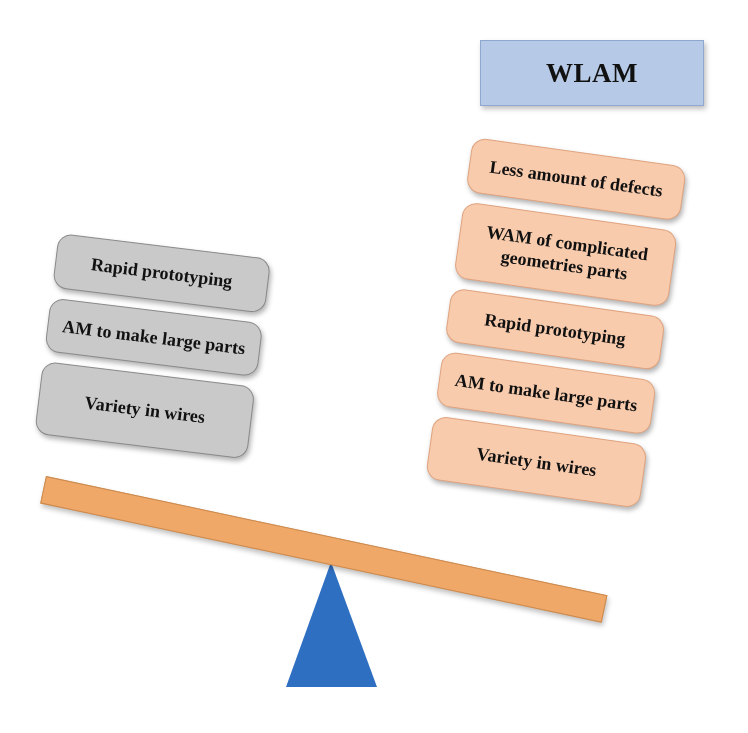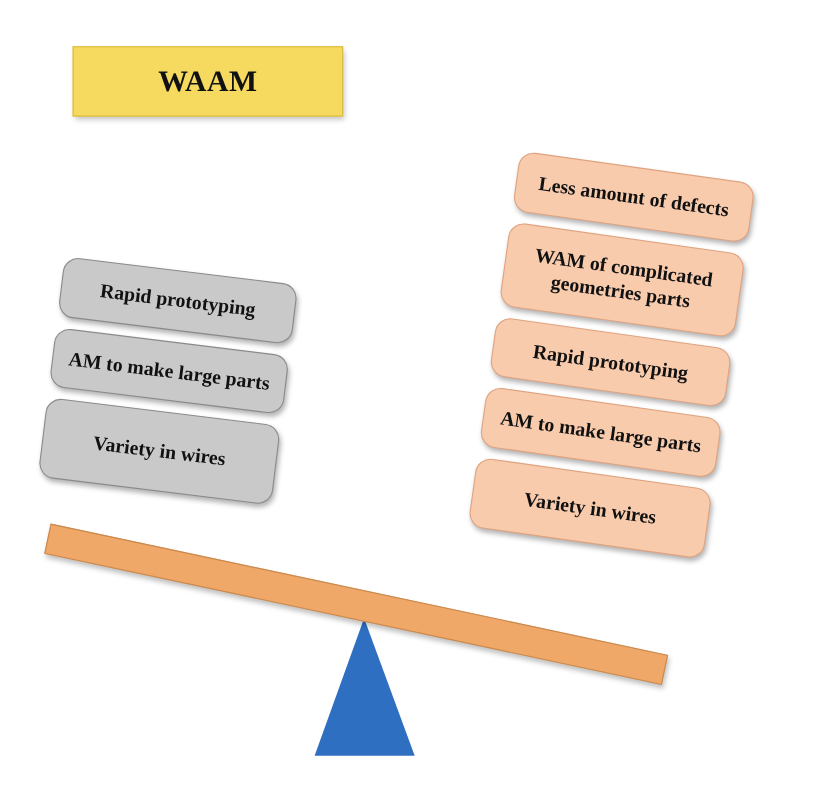--- a/index.html
+++ b/index.html
@@ -100,24 +100,24 @@
     border-right: 46px solid transparent;
     border-bottom: 125px solid var(--fulcrum, #2f6fc1);
     z-index: 0;
   }
 </style>
 </head>
 <body>
 
 <div class="canvas">
 
-  <div class="header waam">
-    <span>WAAM</span>
+
+  <div class="header wlam">
+    <span>WLAM</span>
   </div>
-
 
   <div class="stack left-stack">
     <div class="card gray">Rapid prototyping</div>
     <div class="card gray">AM to make large parts</div>
     <div class="card gray">Variety in wires</div>
   </div>
 
   <div class="stack right-stack">
     <div class="card peach">Less amount of defects</div>
     <div class="card peach">WAM of complicated geometries parts</div>

